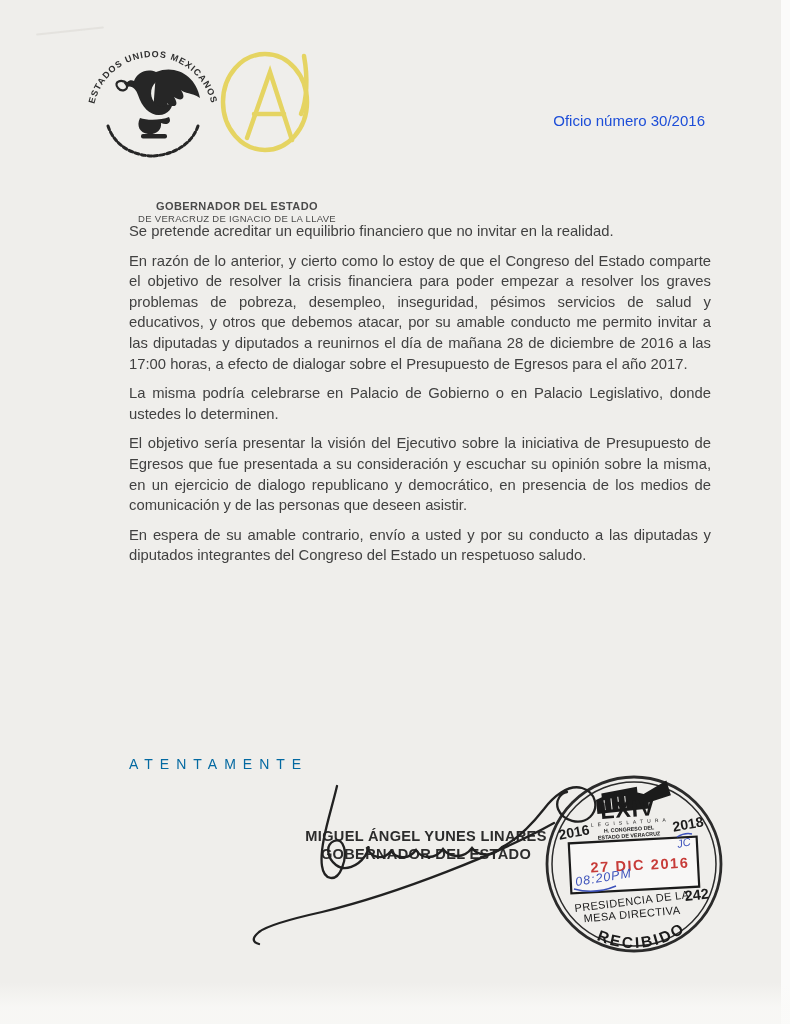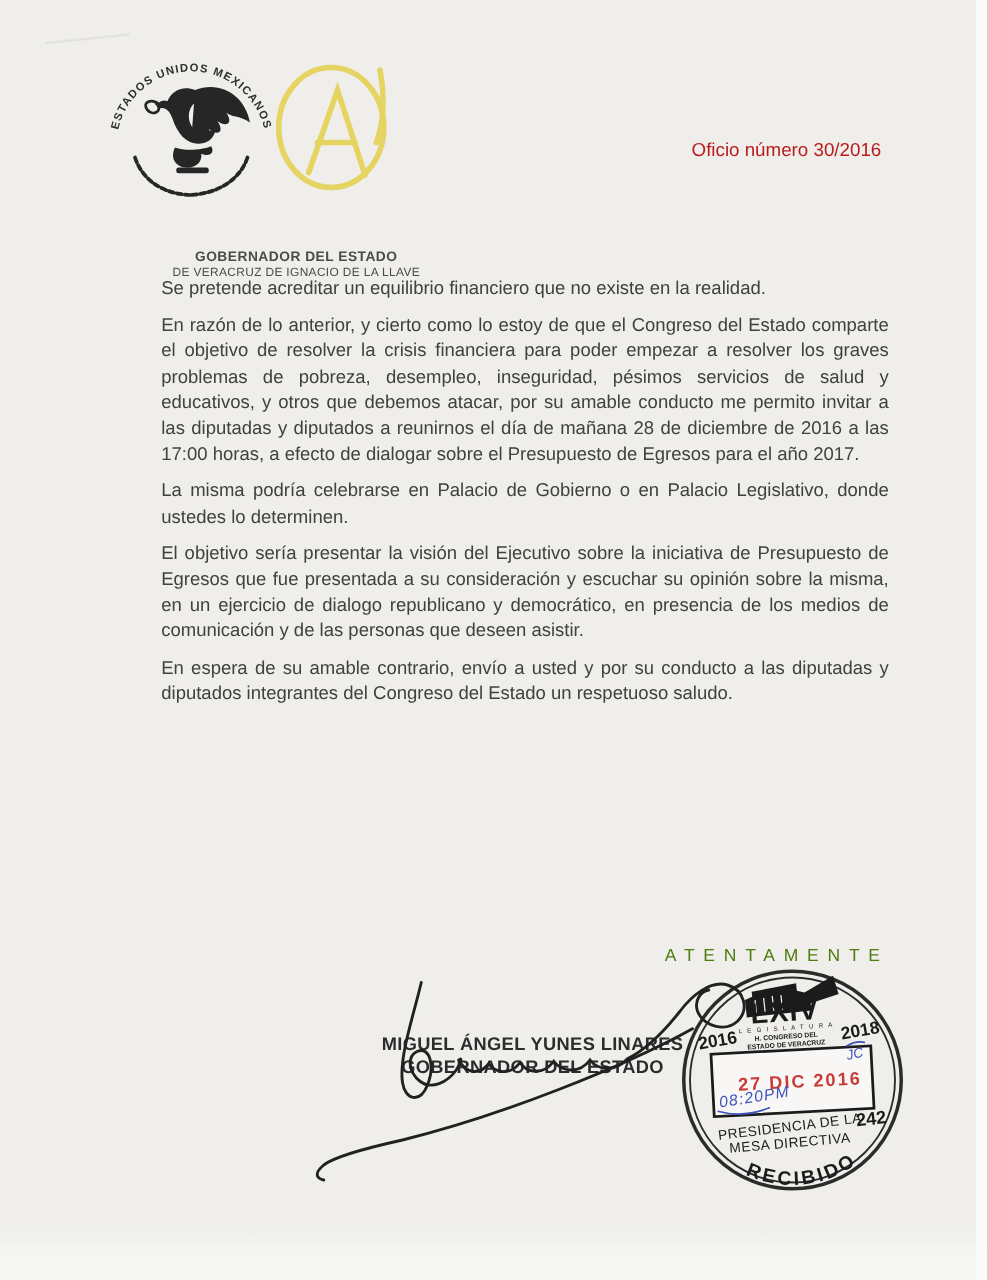--- a/index.html
+++ b/index.html
@@ -14,28 +14,28 @@
   .corner-crease{position:absolute;left:36px;top:30px;width:68px;height:2px;
     background:#dcdad5;transform:rotate(-6deg);opacity:.6;border-radius:2px;}
 
   .letterhead{position:absolute;left:78px;top:40px;width:150px;}
   .office-lines{position:absolute;left:14px;top:160px;width:290px;text-align:center;color:#4a4a4a;}
   .office-lines .l1{font-size:11px;font-weight:bold;letter-spacing:.4px;}
   .office-lines .l2{font-size:9.5px;letter-spacing:.3px;margin-top:1px;}
 
   .annotation-a{position:absolute;left:220px;top:48px;}
 
-  .oficio{position:absolute;top:112px;right:85px;font-size:15px;color:#b91c1c;}
+  .oficio{position:absolute;top:112px;right:85px;font-size:15px;color:#1d4ed8;}
 
   .letter-body{position:absolute;left:129px;top:221px;width:582px;
     font-size:14.8px;line-height:20.6px;text-align:justify;color:#414141;}
   .letter-body p{margin:0 0 9px 0;}
 
-  .salutation{position:absolute;left:129px;top:756px;width:582px;text-align:right;
-    font-size:14px;letter-spacing:7px;color:#4d7c0f;}
+  .salutation{position:absolute;left:129px;top:756px;width:582px;text-align:left;
+    font-size:14px;letter-spacing:7px;color:#0369a1;}
 
   .signatory{position:absolute;left:129px;top:827px;width:582px;text-align:center;
     transform:translateX(6px);font-weight:bold;font-size:14.6px;line-height:18px;
     color:#2c2c2c;letter-spacing:.3px;}
 
   .sig-layer{position:absolute;left:0;top:0;width:790px;height:1024px;pointer-events:none;}
   .stamp{position:absolute;left:544px;top:774px;}
   svg text{font-family:"Liberation Sans",sans-serif;}
 </style>
 </head>
@@ -80,21 +80,21 @@
       <ellipse cx="45" cy="54" rx="42" ry="48"></ellipse>
       <path d="M 84,8 C 88,30 87,52 81,66"></path>
       <path d="M 27,90 L 50,24 L 72,92"></path>
       <path d="M 34,66 L 64,66"></path>
     </svg>
   </div>
 
   <div class="oficio">Oficio número 30/2016</div>
 
   <div class="letter-body">
-      <p>Se pretende acreditar un equilibrio financiero que no existe en la realidad.</p>
+      <p>Se pretende acreditar un equilibrio financiero que no invitar en la realidad.</p>
       <p>En razón de lo anterior, y cierto como lo estoy de que el Congreso del Estado comparte el objetivo de resolver la crisis financiera para poder empezar a resolver los graves problemas de pobreza, desempleo, inseguridad, pésimos servicios de salud y educativos, y otros que debemos atacar, por su amable conducto me permito invitar a las diputadas y diputados a reunirnos el día de mañana 28 de diciembre de 2016 a las 17:00 horas, a efecto de dialogar sobre el Presupuesto de Egresos para el año 2017.</p>
       <p>La misma podría celebrarse en Palacio de Gobierno o en Palacio Legislativo, donde ustedes lo determinen.</p>
       <p>El objetivo sería presentar la visión del Ejecutivo sobre la iniciativa de Presupuesto de Egresos que fue presentada a su consideración y escuchar su opinión sobre la misma, en un ejercicio de dialogo republicano y democrático, en presencia de los medios de comunicación y de las personas que deseen asistir.</p>
       <p>En espera de su amable contrario, envío a usted y por su conducto a las diputadas y diputados integrantes del Congreso del Estado un respetuoso saludo.</p>
     </div>
 
   <div class="salutation">ATENTAMENTE</div>
   <div class="signatory">
     <div>MIGUEL ÁNGEL YUNES LINARES</div>
     <div>GOBERNADOR DEL ESTADO</div>

